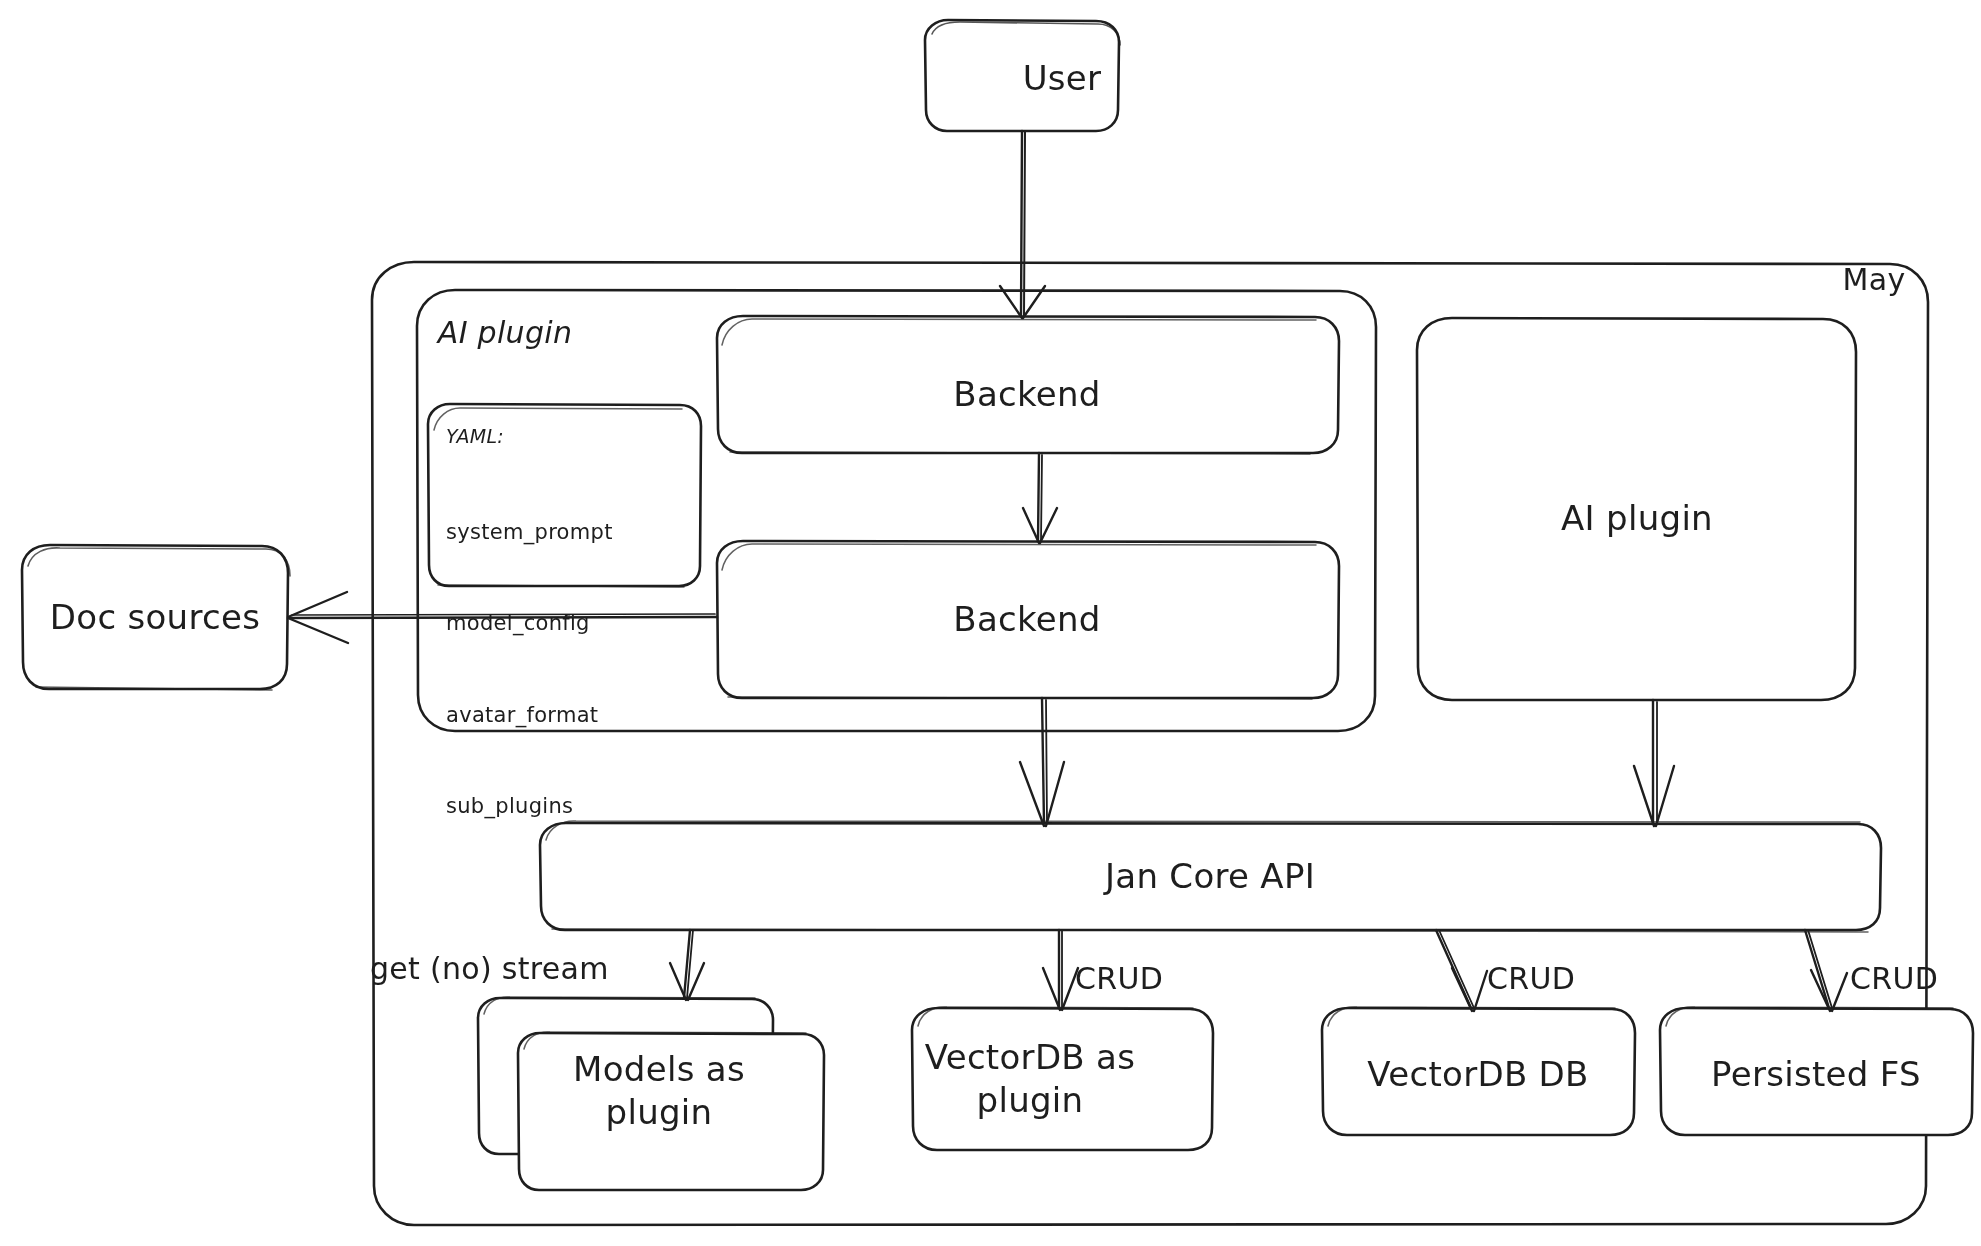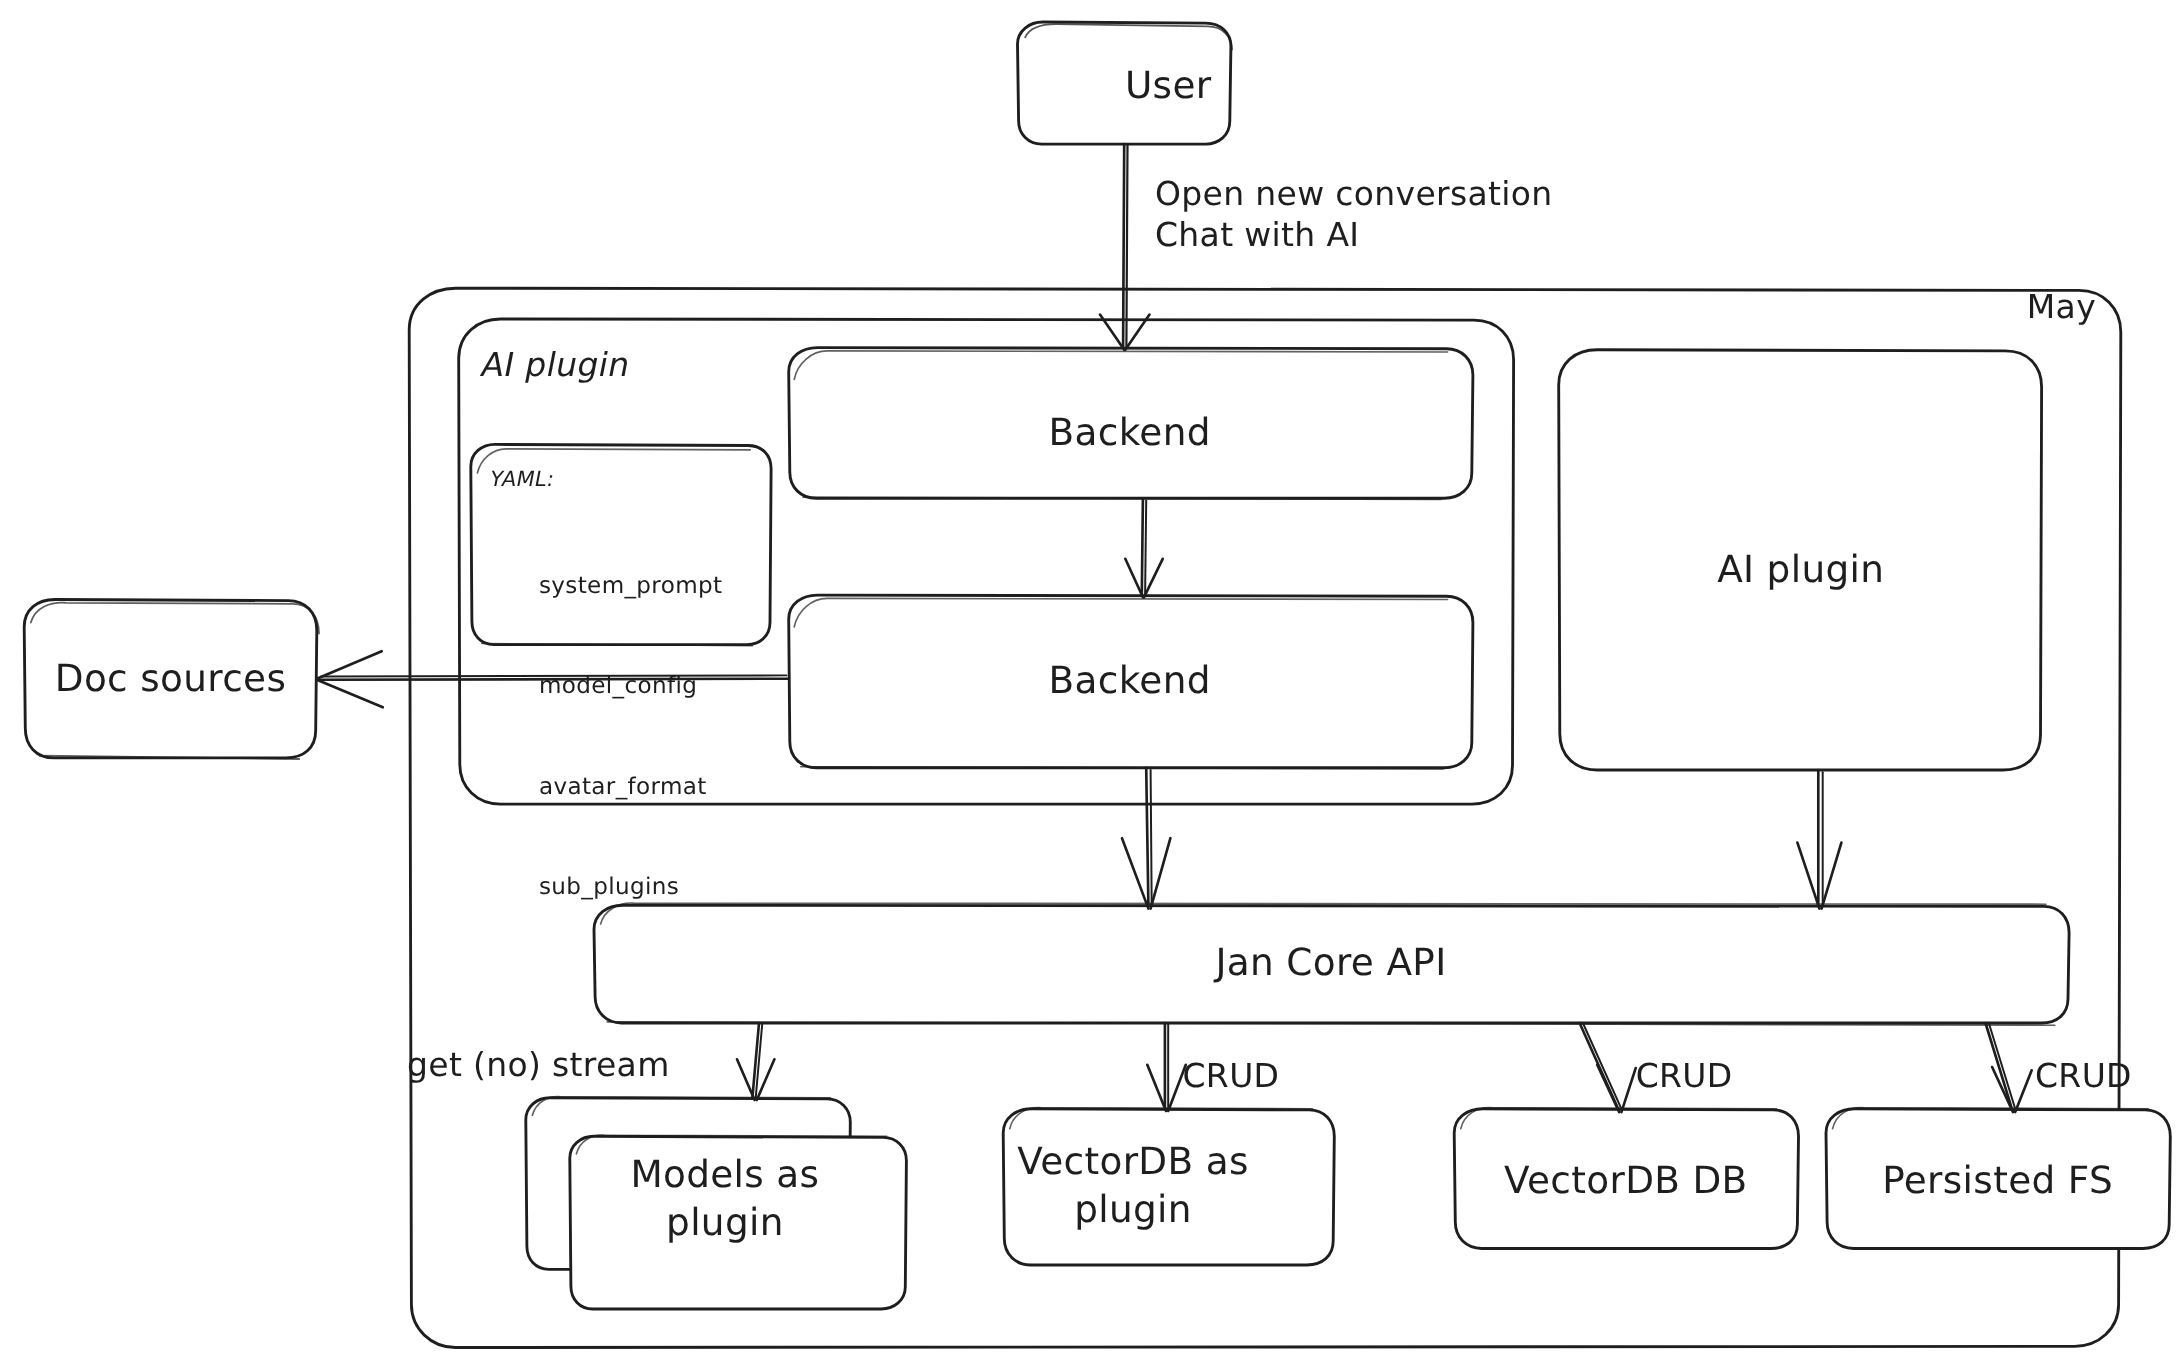--- a/index.html
+++ b/index.html
@@ -348,29 +348,27 @@
 
   <div class="lbl t-node lbl-center" style="left:1030px; top:1078px;">VectorDB as
 plugin</div>
 
   <div class="lbl t-node lbl-center" style="left:1478px; top:1074px;">VectorDB DB</div>
 
   <div class="lbl t-node lbl-center" style="left:1816px; top:1074px;">Persisted FS</div>
 
   <div class="lbl t-yaml" style="left:446px; top:425px;">YAML:</div>
 
-  <div class="lbl yaml-list" style="left:446px; top:456px;margin-left:44px;">
+  <div class="lbl yaml-list" style="left:446px; top:456px;">
     <div>system_prompt</div>
     <div>model_config</div>
     <div>avatar_format</div>
     <div>sub_plugins</div>
   </div>
 
-  <div class="lbl t-edge" style="left:1050px; top:158px;">Open new conversation
-Chat with AI</div>
 
   <div class="lbl t-edge" style="left:370px; top:950px;">get (no) stream</div>
 
   <div class="lbl t-edge" style="left:1075px; top:960px;">CRUD</div>
 
   <div class="lbl t-edge" style="left:1487px; top:960px;">CRUD</div>
 
   <div class="lbl t-edge" style="left:1850px; top:960px;">CRUD</div>
 
 </div>

